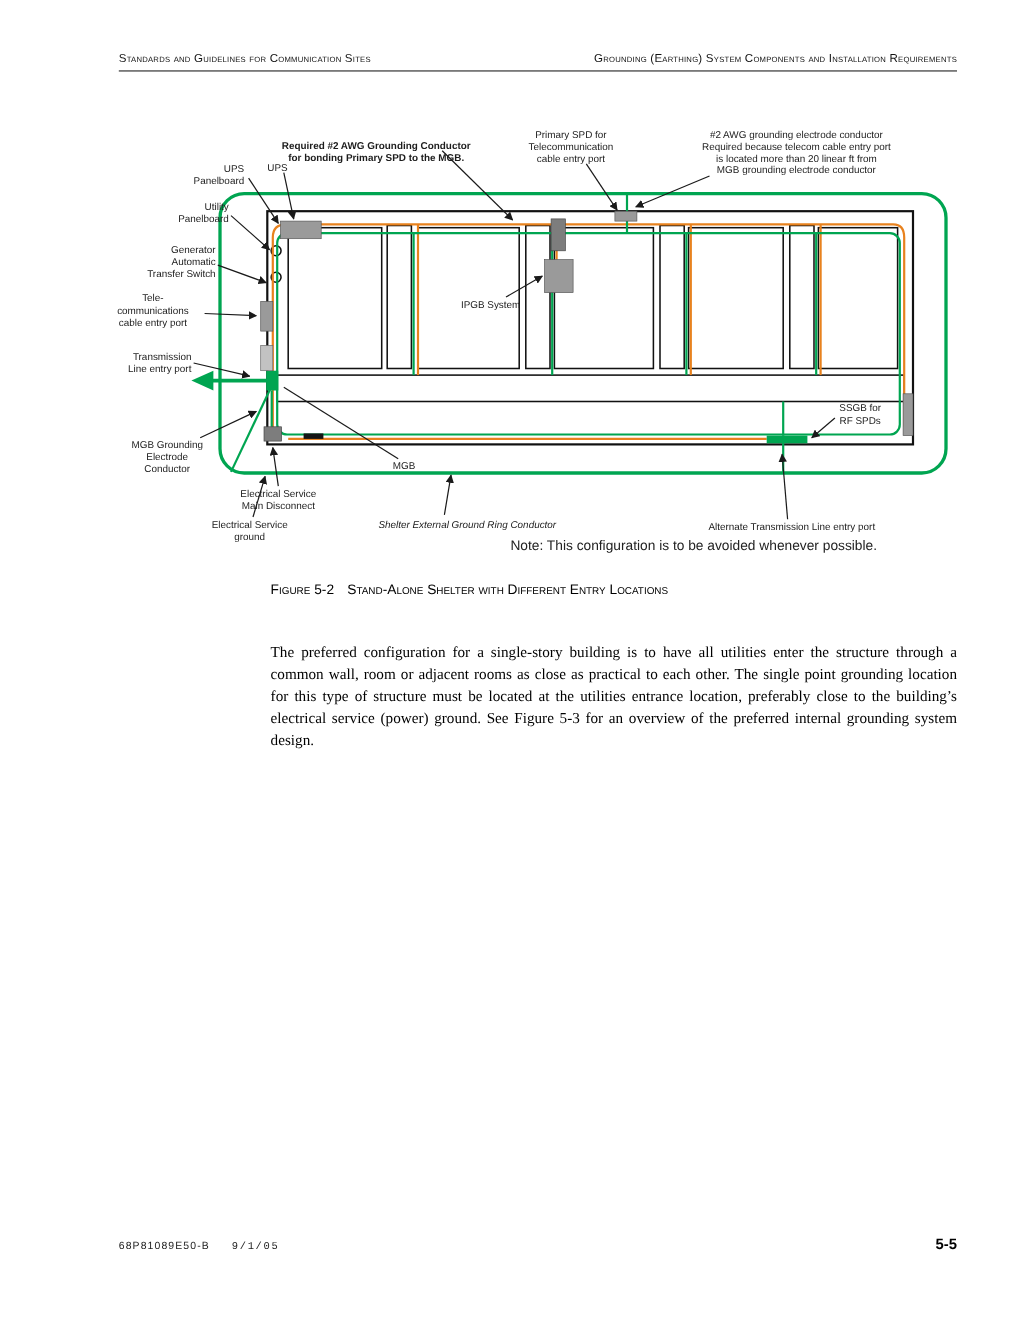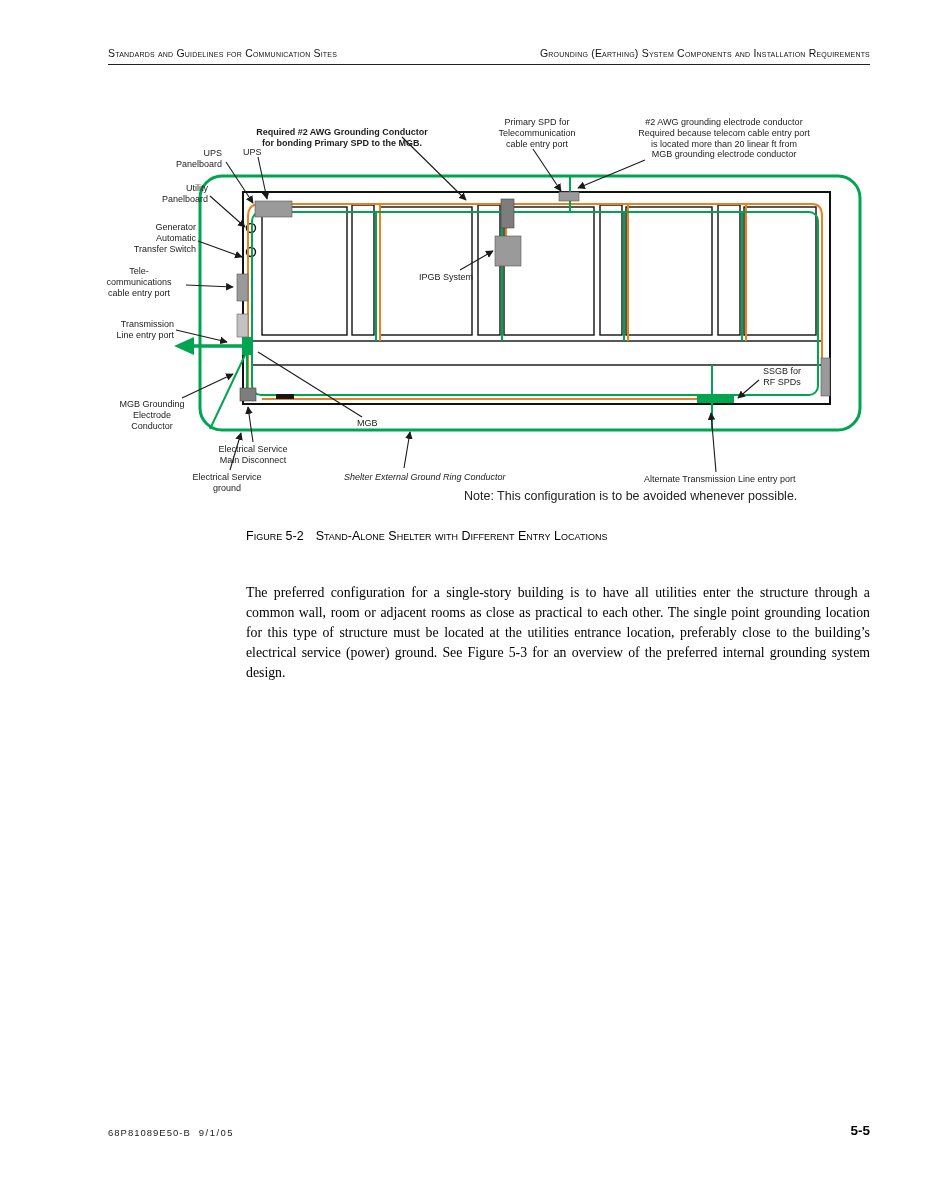--- a/index.html
+++ b/index.html
@@ -29,21 +29,21 @@
   .lightgray-box{ fill:#c2c2c2; stroke:#666; stroke-width:0.6; }
   .black-bar   { fill:#151515; }
   .arrows line { stroke:#1a1a1a; stroke-width:1.1; marker-end:url(#ah); }
   .leader      { stroke:#1a1a1a; stroke-width:1.1; }
   
   .callout {
     position:absolute; font-size:9px; line-height:1.2; color:#1c1c1c;
     white-space:pre-line;
   }
   #c-required     { left:256px; top:127px; width:172px; text-align:center;font-weight:bold; }
-  #c-primary      { left:485px; top:117px; width:104px; text-align:center; }
+  #c-primary      { left:467px; top:117px; width:104px; text-align:center; }
   #c-awg          { left:602px; top:117px; width:244px; text-align:center; }
   #c-ups-panel    { left:148px; top:148px; width:74px;  text-align:right; }
   #c-ups          { left:243px; top:147px; width:32px; }
   #c-utility      { left:138px; top:183px; width:70px;  text-align:right; }
   #c-generator    { left:106px; top:222px; width:90px;  text-align:right; }
   #c-telecom      { left:94px;  top:266px; width:90px;  text-align:center; }
   #c-transmission { left:92px;  top:319px; width:82px;  text-align:right; }
   #c-mgb-gec      { left:106px; top:399px; width:92px;  text-align:center; }
   #c-disconnect   { left:198px; top:444px; width:110px; text-align:center; }
   #c-ground       { left:172px; top:472px; width:110px; text-align:center; }
@@ -61,21 +61,21 @@
   .figure-caption .fig-label { margin-right:12px; }
   .body-text {
     position:absolute; left:246px; top:583px; width:624px;
     font-family:"Liberation Serif", serif; font-size:13.8px; line-height:1.45;
     color:#000; text-align:justify;
   }
   .footer-left {
     position:absolute; left:108px; top:1127px;
     font-size:9.5px; letter-spacing:1px; color:#222;
   }
-  .footer-left .date { margin-left:8px; letter-spacing:1.5px; }
+  .footer-left .date { margin-left:20px; letter-spacing:1.5px;font-family:Liberation Mono, monospace; }
   .footer-page {
     position:absolute; right:56px; top:1123px;
     font-size:13.5px; font-weight:bold; color:#000;
   }
 </style>
 </head>
 <body>
 
 <div class="page">
 

